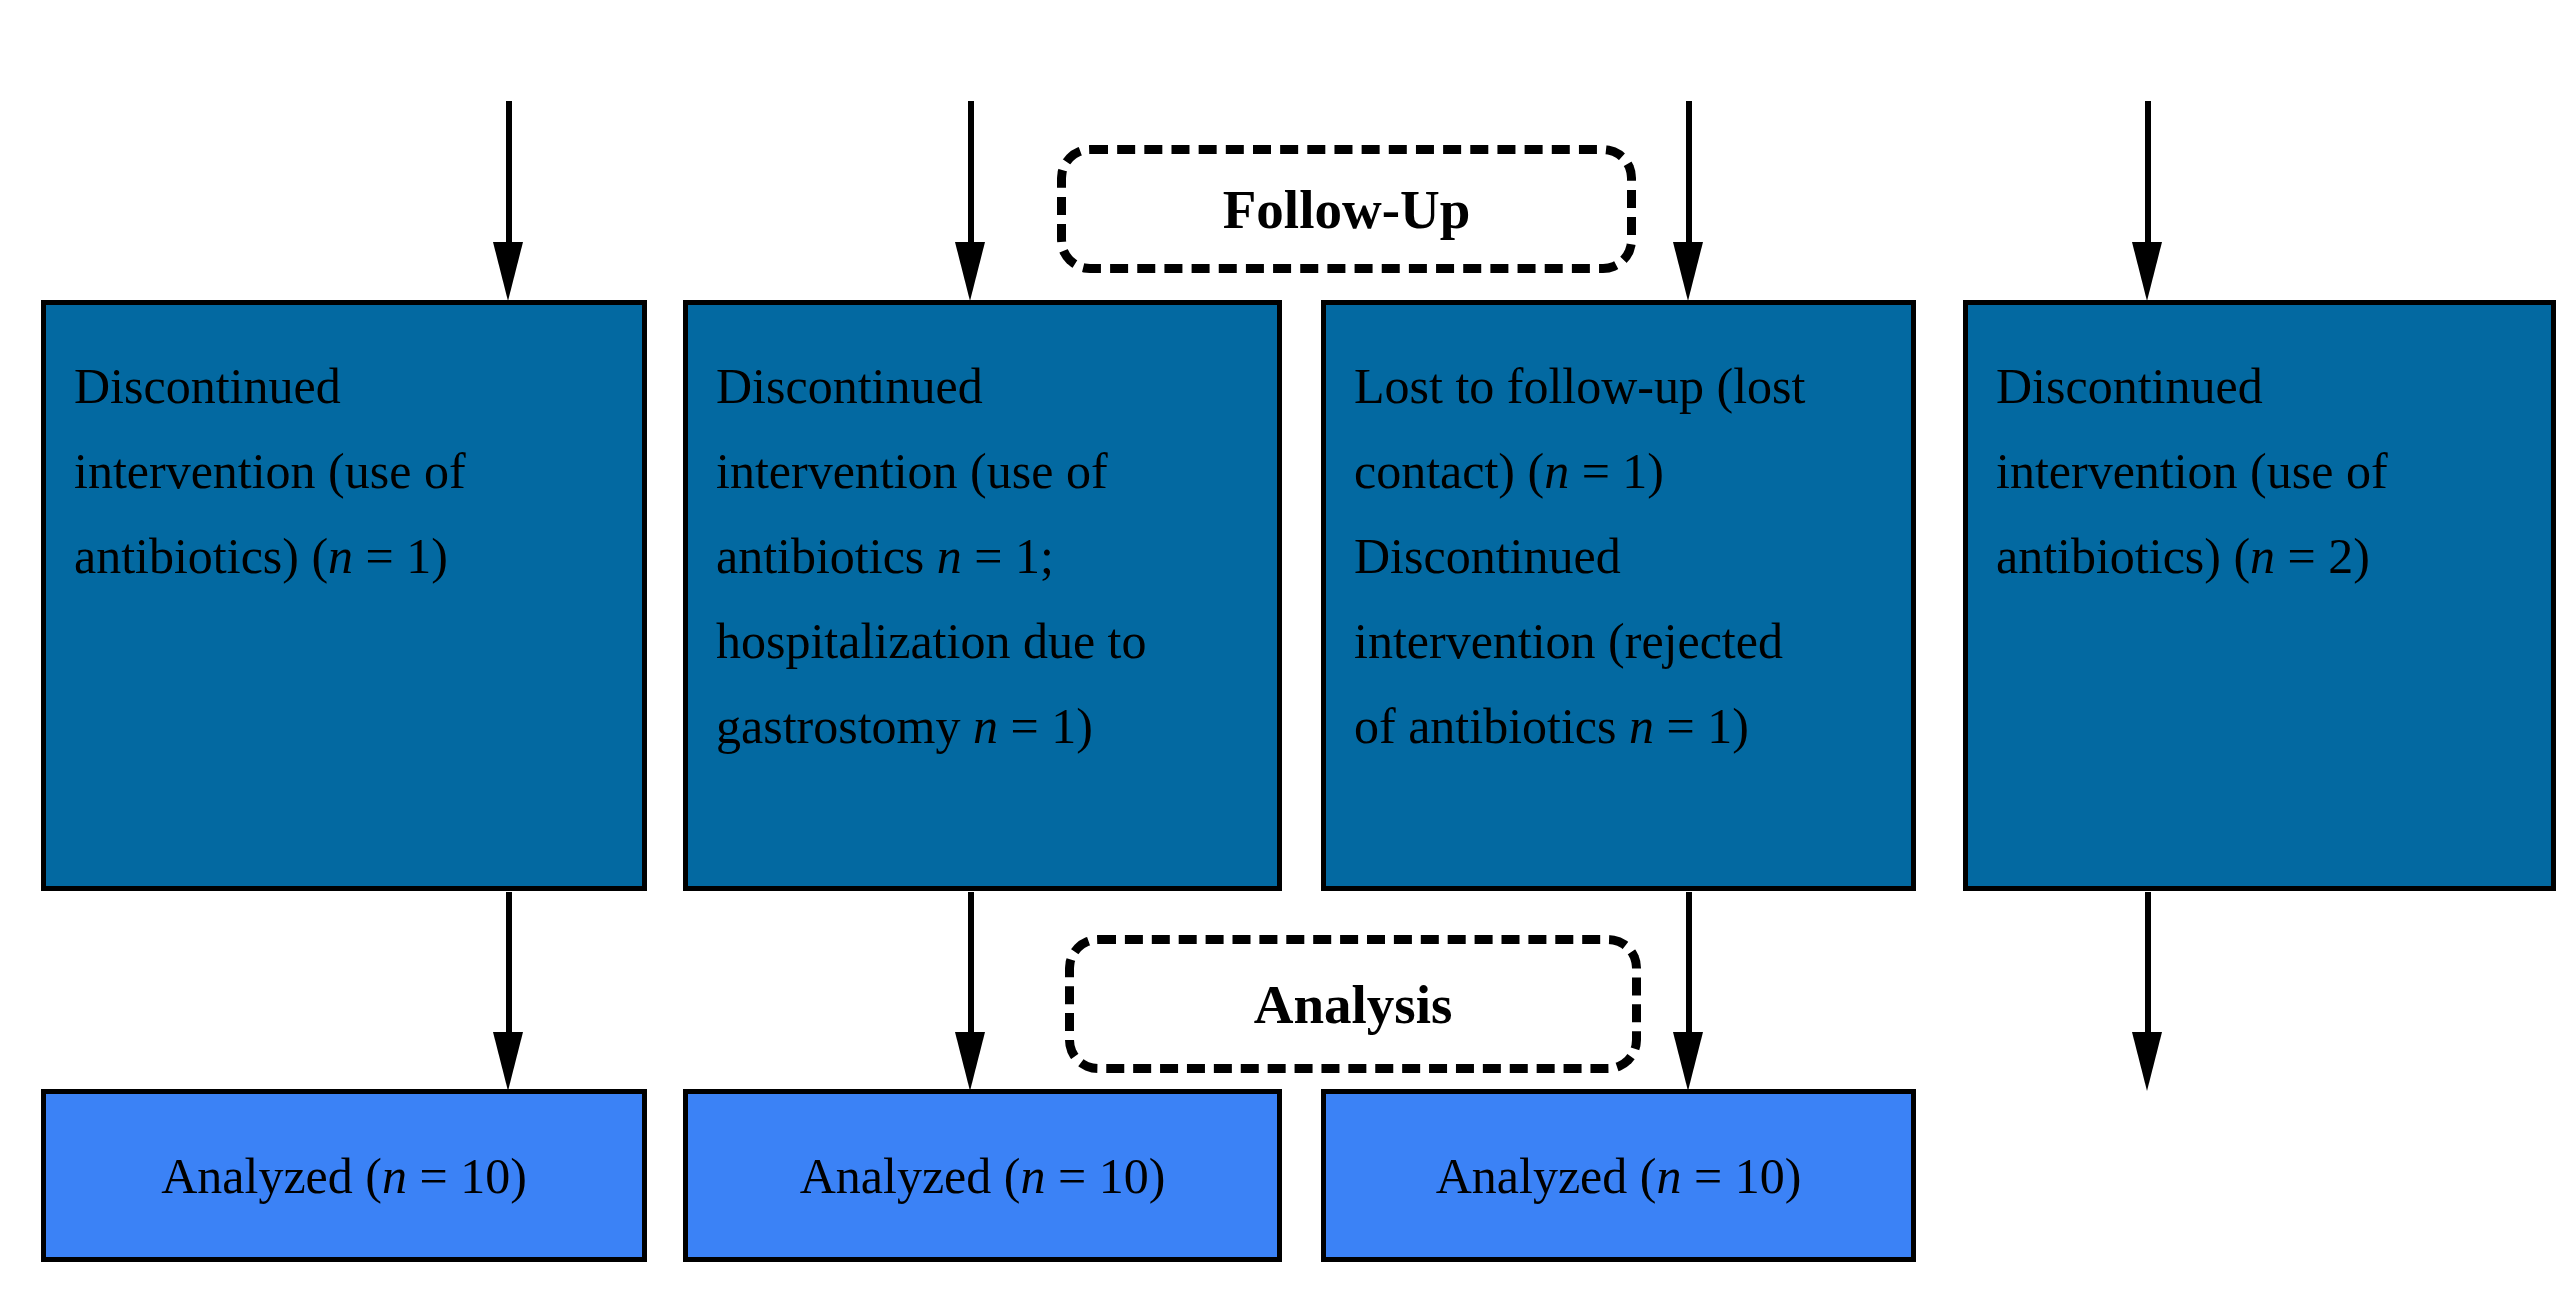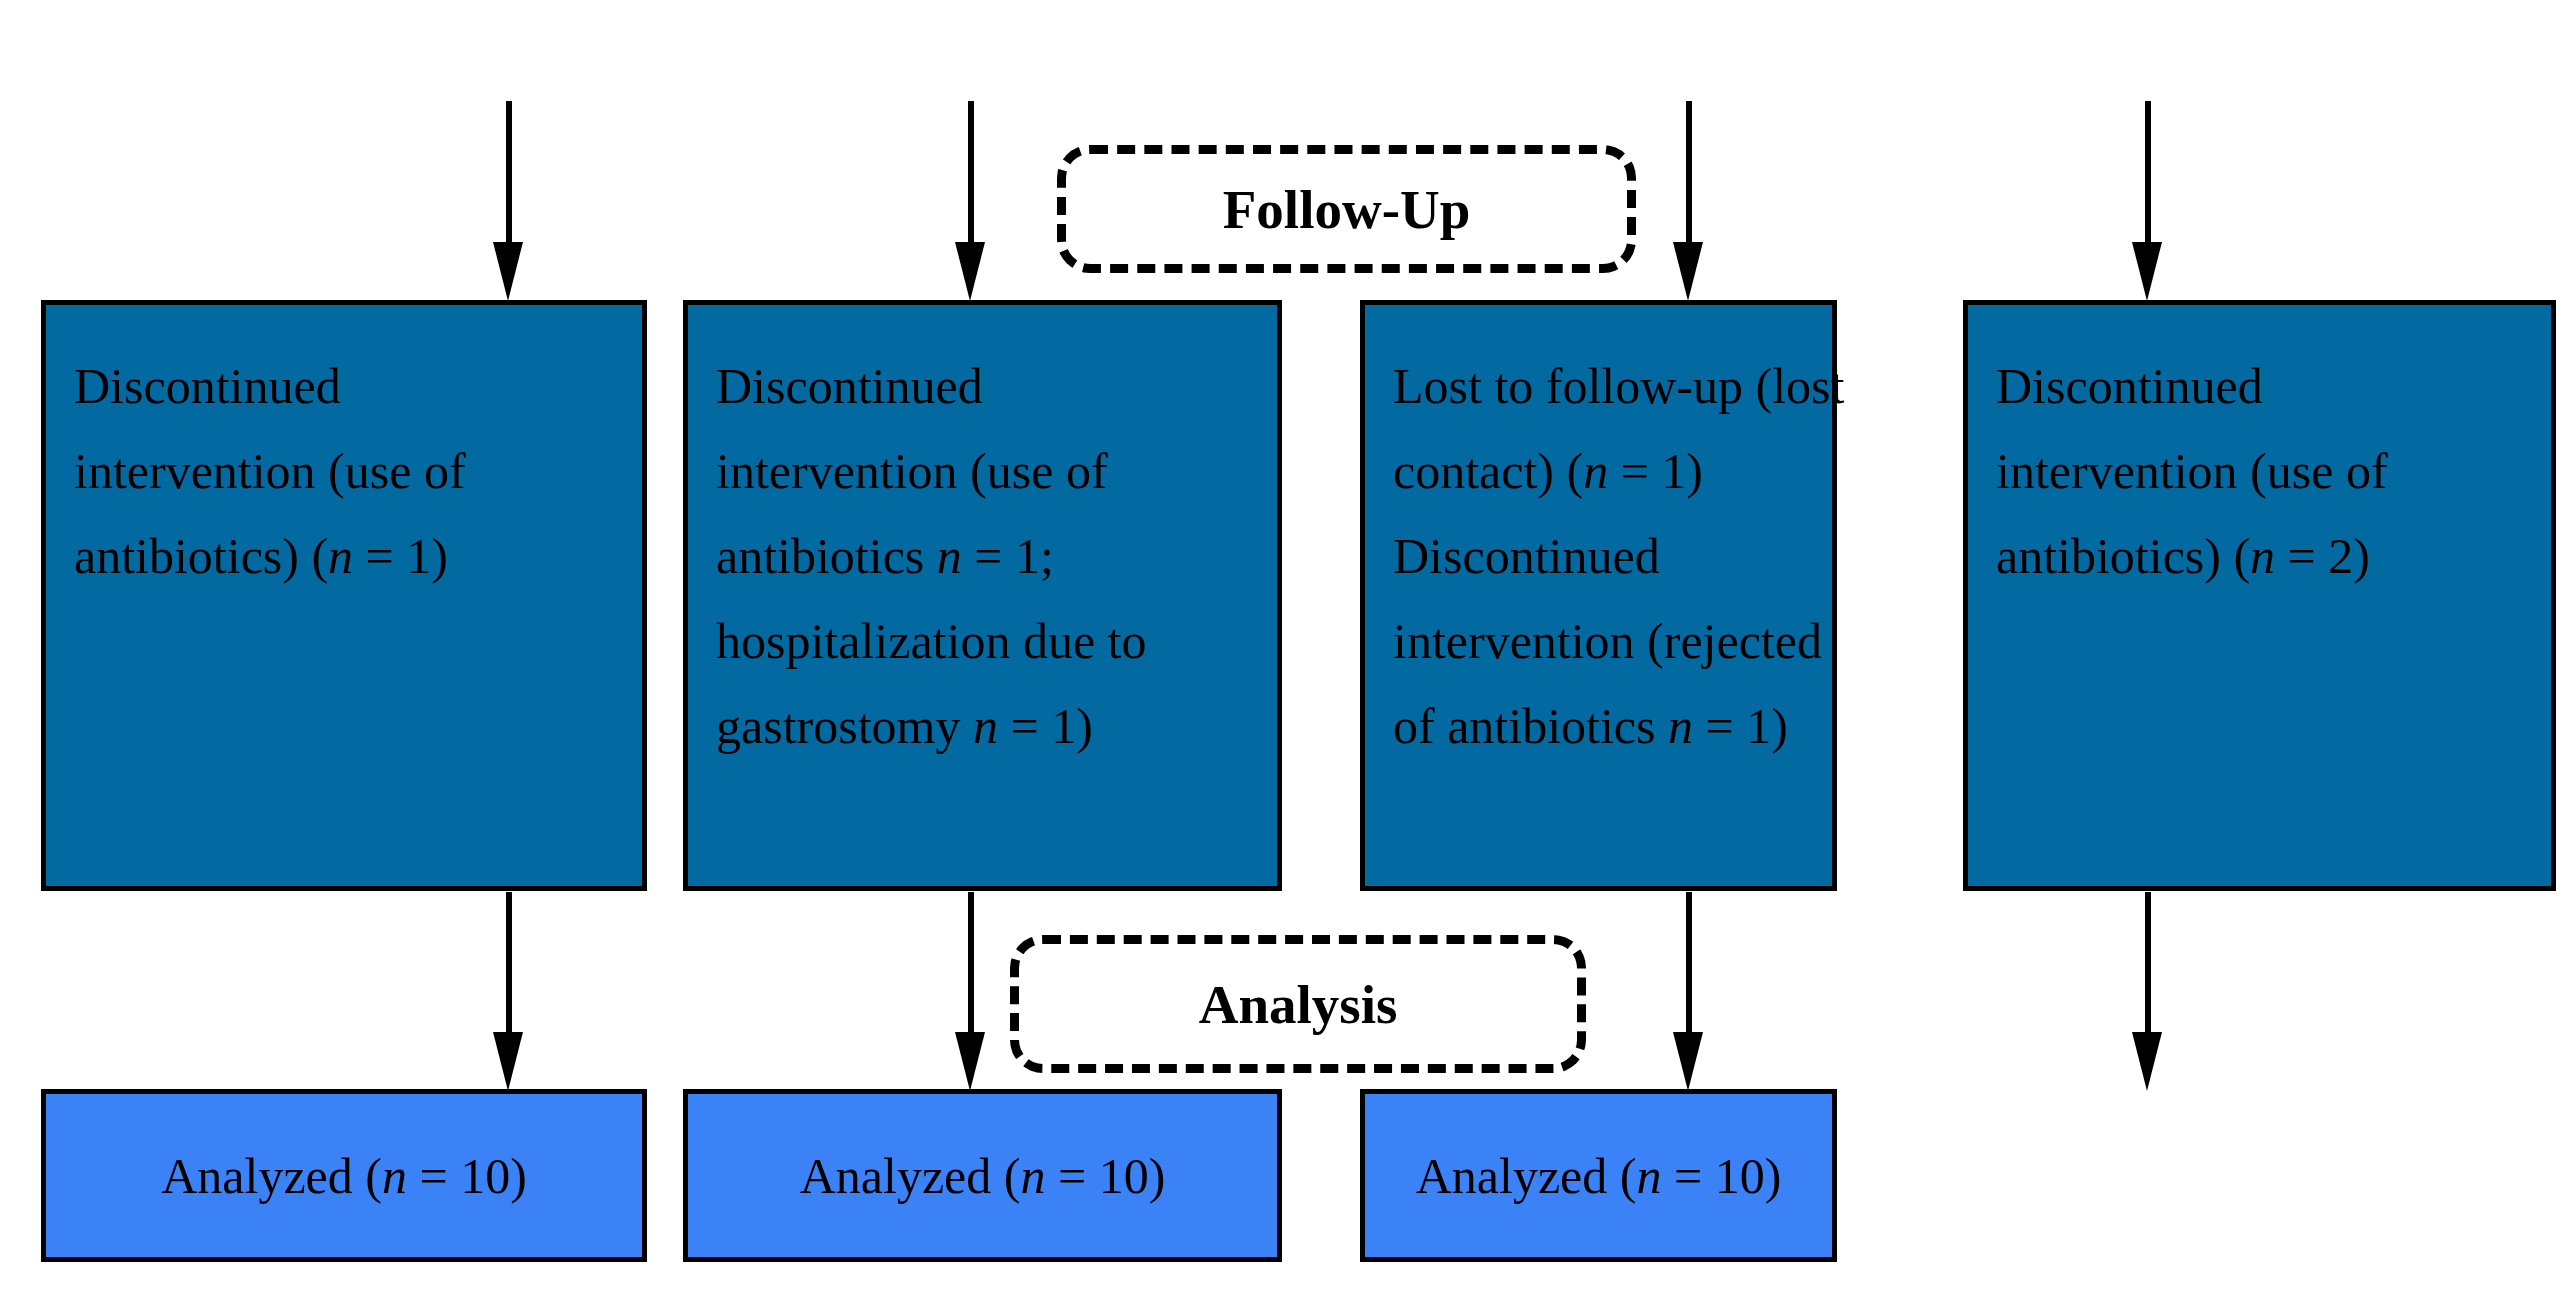--- a/index.html
+++ b/index.html
@@ -17,33 +17,33 @@
     padding:39px 28px; font-size:50px; line-height:85px;
   }
   .anbox {
     position:absolute; top:1062px; height:173px;
     border:5.5px solid #000; box-sizing:border-box; background:#3b82f6;
     display:flex; align-items:center; justify-content:center;
     font-size:50px; white-space:nowrap;
   }
   .c1 { left:41px;   width:606px; }
   .c2 { left:683px; width:599px;  }
-  .c3 { left:1360px; width:477px;font-family:Liberation Serif, serif;  }
+  .c3 { left:1321px; width:595px;font-family:Liberation Serif, serif;  }
   .c4 { left:1963px; width:593px;  }
   .line { white-space:nowrap; }
 
   
   .stage {
     position:absolute; border:9.7px dashed #000; border-radius:33px;
     box-sizing:border-box; background:#fff;
     display:flex; align-items:center; justify-content:center;
     font-weight:700; font-size:55px;
   }
   .stage-followup { left:1057px; top:118px;  width:579px; height:128px; }
-  .stage-analysis { left:1010px; top:908px; width:576px; height:138px; }
+  .stage-analysis { left:1065px; top:908px; width:576px; height:138px; }
 
   
   .arrow { position:absolute; width:31.5px; }
   .arrow .stem { position:absolute; left:13.3px; top:0; width:5.5px; background:#000; }
   .arrow .head {
     position:absolute; left:0; bottom:0; width:0; height:0;
     border-left:15.8px solid transparent; border-right:15.8px solid transparent;
     border-top:59px solid #000;
   }
   .arrow.top { top:74px;  height:200px; }

